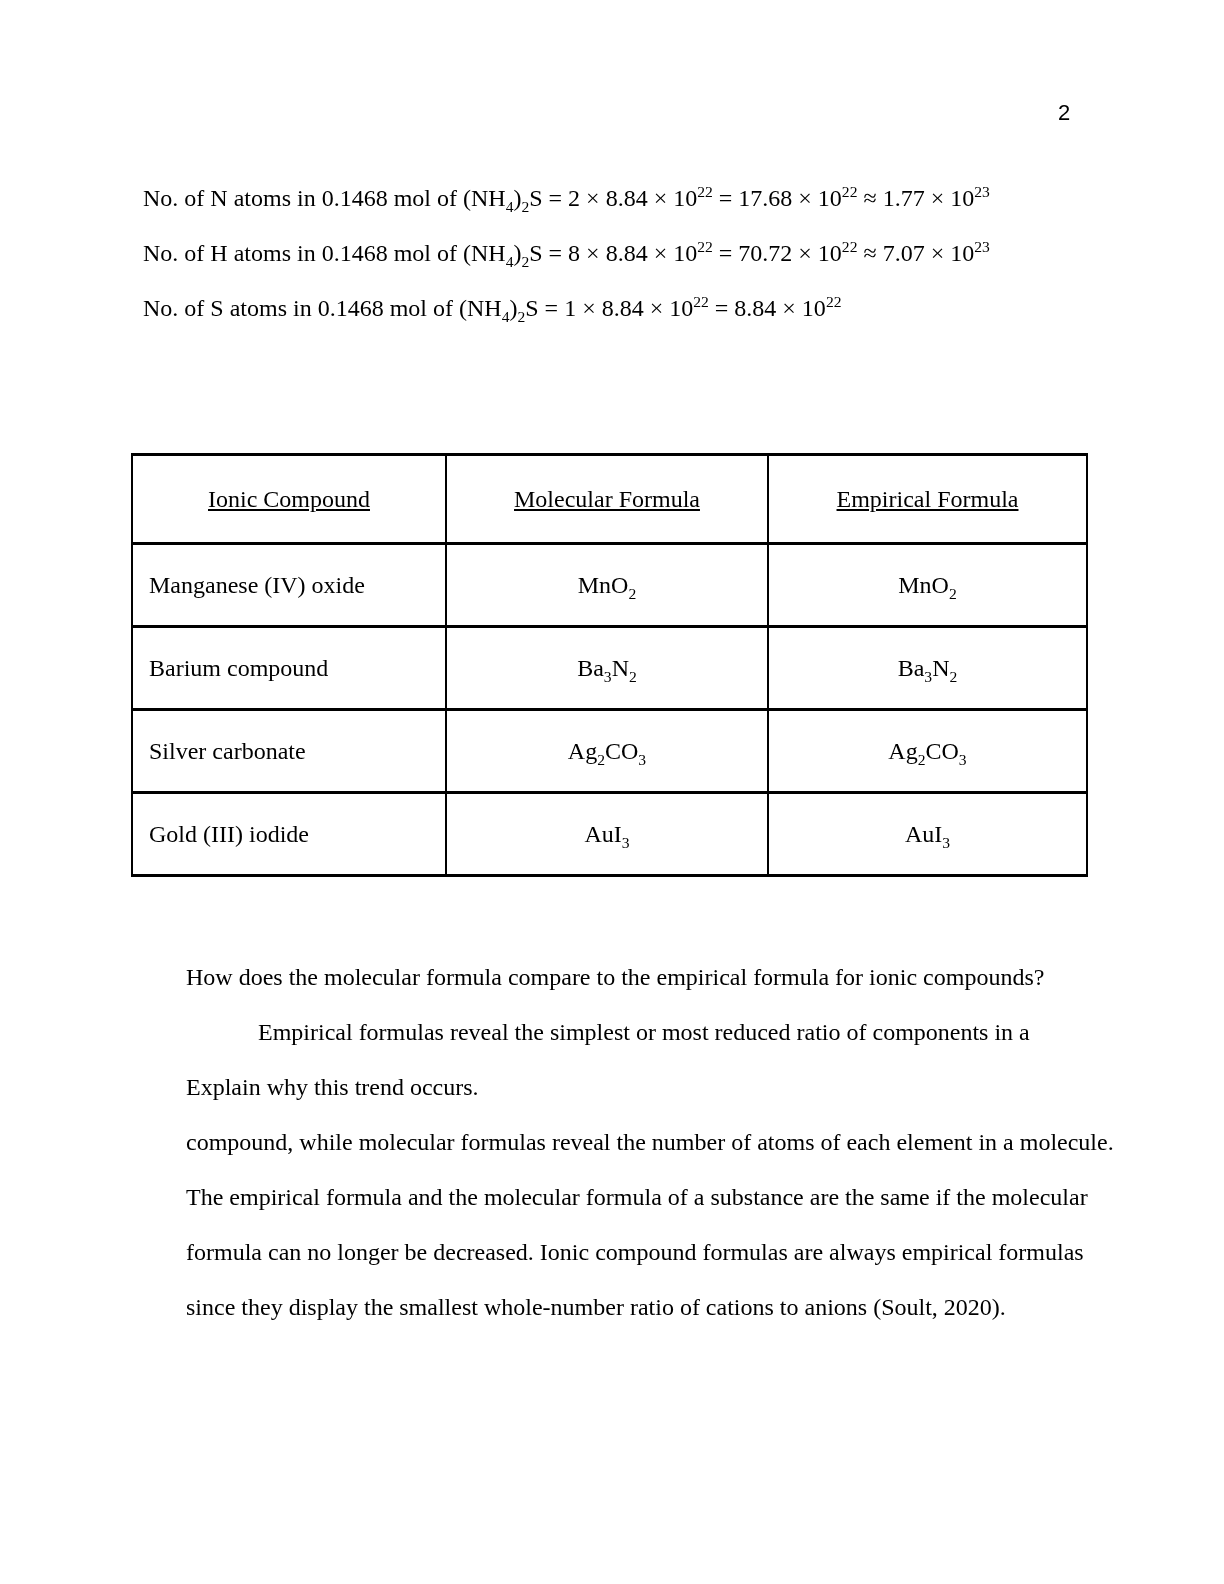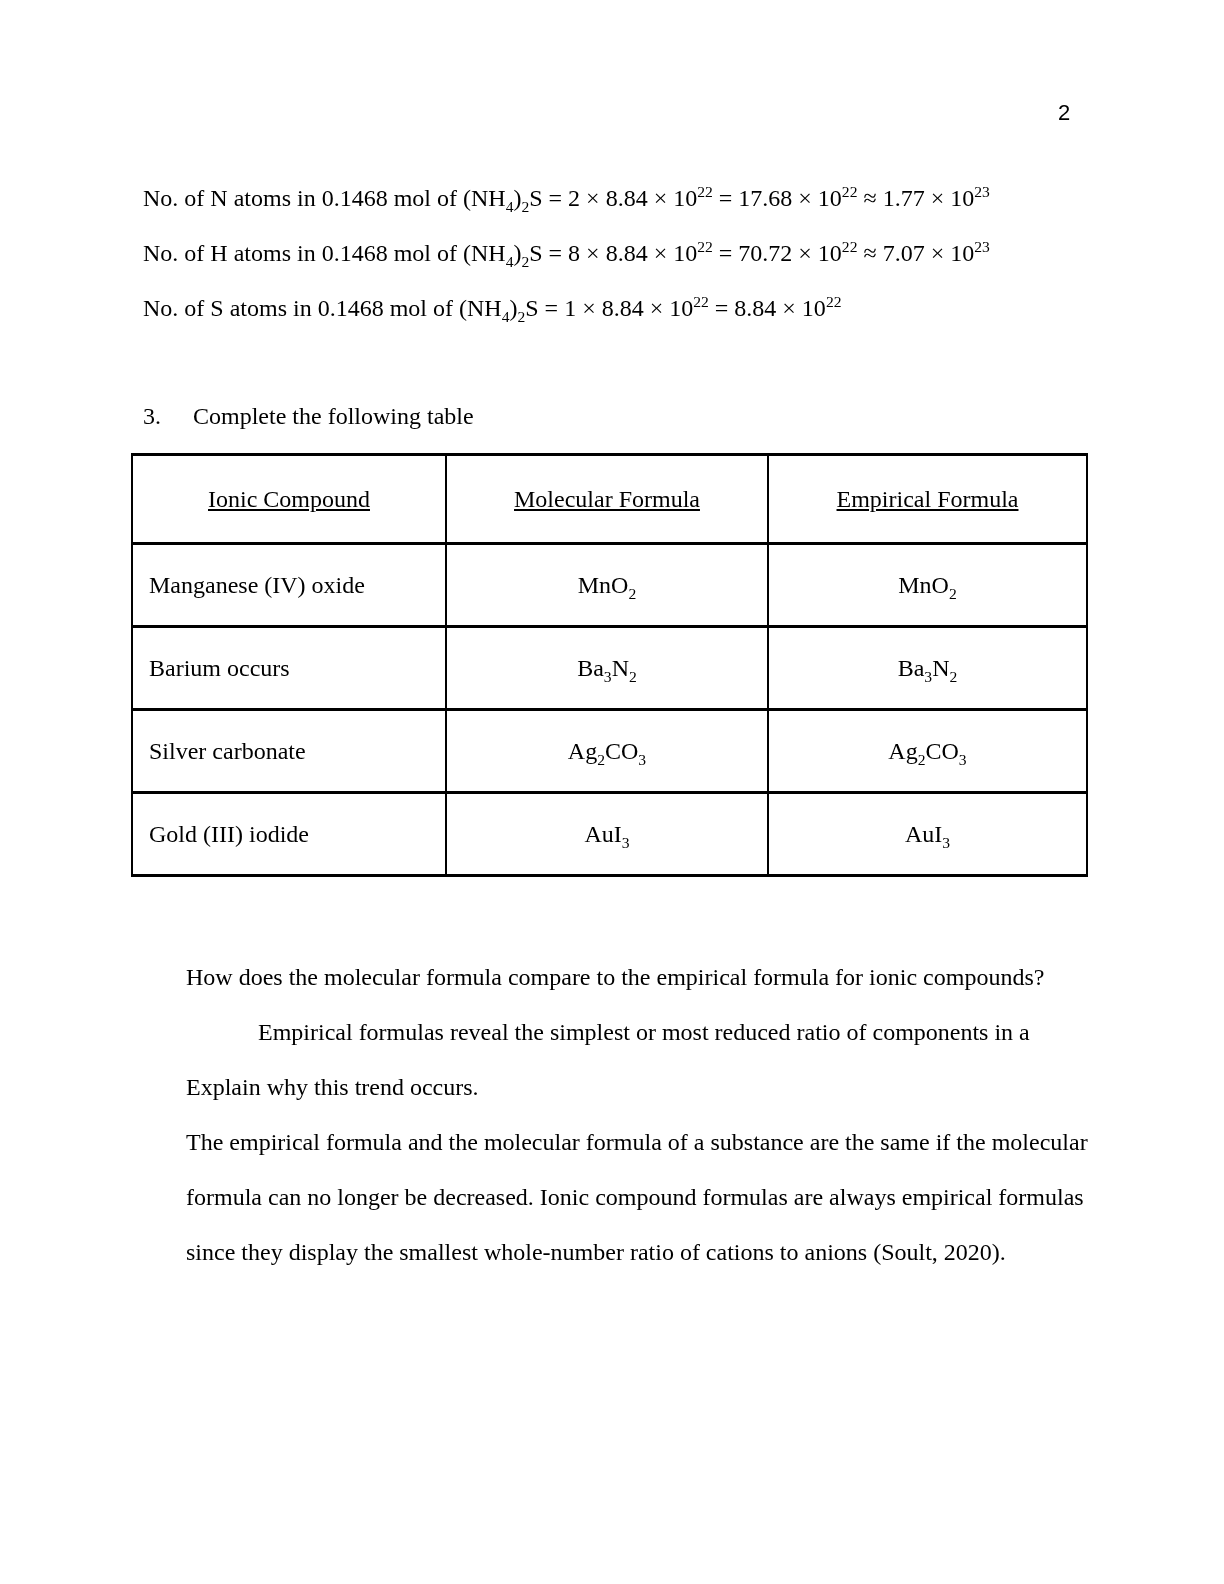--- a/index.html
+++ b/index.html
@@ -62,23 +62,20 @@
 <div class="page">
 
   <div class="page-number">2</div>
 
   <div class="calc-section">
     <div class="doc-line">No. of N atoms in 0.1468 mol of (NH<sub>4</sub>)<sub>2</sub>S = 2 × 8.84 × 10<sup>22</sup> = 17.68 × 10<sup>22</sup> ≈ 1.77 × 10<sup>23</sup></div>
     <div class="doc-line">No. of H atoms in 0.1468 mol of (NH<sub>4</sub>)<sub>2</sub>S = 8 × 8.84 × 10<sup>22</sup> = 70.72 × 10<sup>22</sup> ≈ 7.07 × 10<sup>23</sup></div>
     <div class="doc-line">No. of S atoms in 0.1468 mol of (NH<sub>4</sub>)<sub>2</sub>S = 1 × 8.84 × 10<sup>22</sup> = 8.84 × 10<sup>22</sup></div>
   </div>
 
-  <div class="heading-section">
-    <span class="q-num">3.</span><span>Complete the following table</span>
-  </div>
 
   <table class="formula-table">
     <colgroup>
       <col class="col-1">
         <col class="col-2">
         <col class="col-3">
     </colgroup>
     <thead>
       <tr>
         <th><span class="underlined">Ionic Compound</span></th>
@@ -86,39 +83,40 @@
         <th><span class="underlined">Empirical Formula</span></th>
       </tr>
     </thead>
     <tbody>
       <tr>
         <td class="compound-cell">Manganese (IV) oxide</td>
         <td>MnO<sub>2</sub></td>
         <td>MnO<sub>2</sub></td>
       </tr>
       <tr>
-        <td class="compound-cell">Barium occurs</td>
+        <td class="compound-cell">Barium compound</td>
         <td>Ba<sub>3</sub>N<sub>2</sub></td>
         <td>Ba<sub>3</sub>N<sub>2</sub></td>
       </tr>
       <tr>
         <td class="compound-cell">Silver carbonate</td>
         <td>Ag<sub>2</sub>CO<sub>3</sub></td>
         <td>Ag<sub>2</sub>CO<sub>3</sub></td>
       </tr>
       <tr>
         <td class="compound-cell">Gold (III) iodide</td>
         <td>AuI<sub>3</sub></td>
         <td>AuI<sub>3</sub></td>
       </tr>
     </tbody>
   </table>
 
   <div class="bottom-section">
     <div class="doc-line">How does the molecular formula compare to the empirical formula for ionic compounds?</div>
     <div class="doc-line indent">Empirical formulas reveal the simplest or most reduced ratio of components in a</div>
     <div class="doc-line">Explain why this trend occurs.</div>
+    <div class="doc-line">compound, while molecular formulas reveal the number of atoms of each element in a molecule.</div>
     <div class="doc-line">The empirical formula and the molecular formula of a substance are the same if the molecular</div>
     <div class="doc-line">formula can no longer be decreased. Ionic compound formulas are always empirical formulas</div>
     <div class="doc-line">since they display the smallest whole-number ratio of cations to anions (Soult, 2020).</div>
   </div>
 
 </div>
 
 </body></html>

